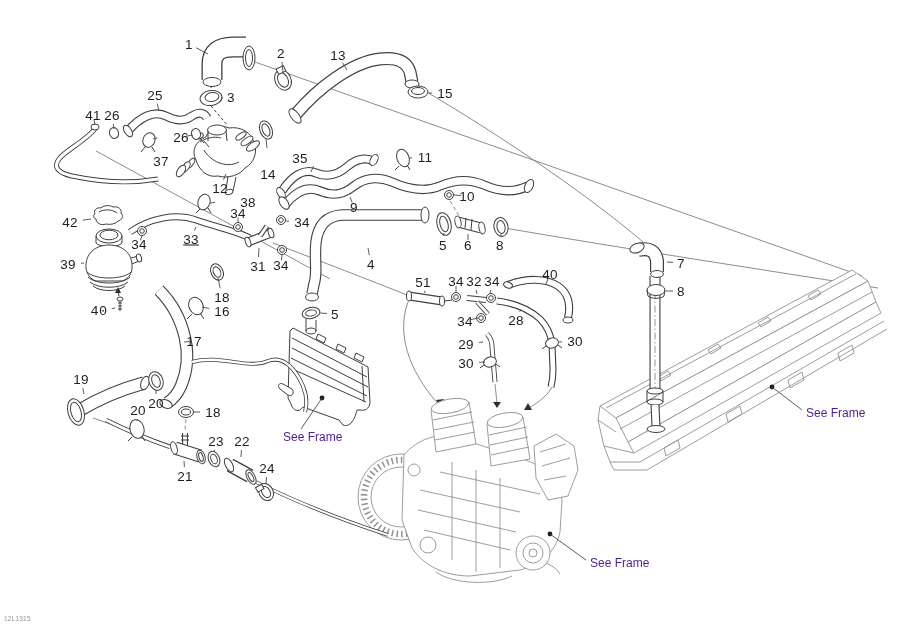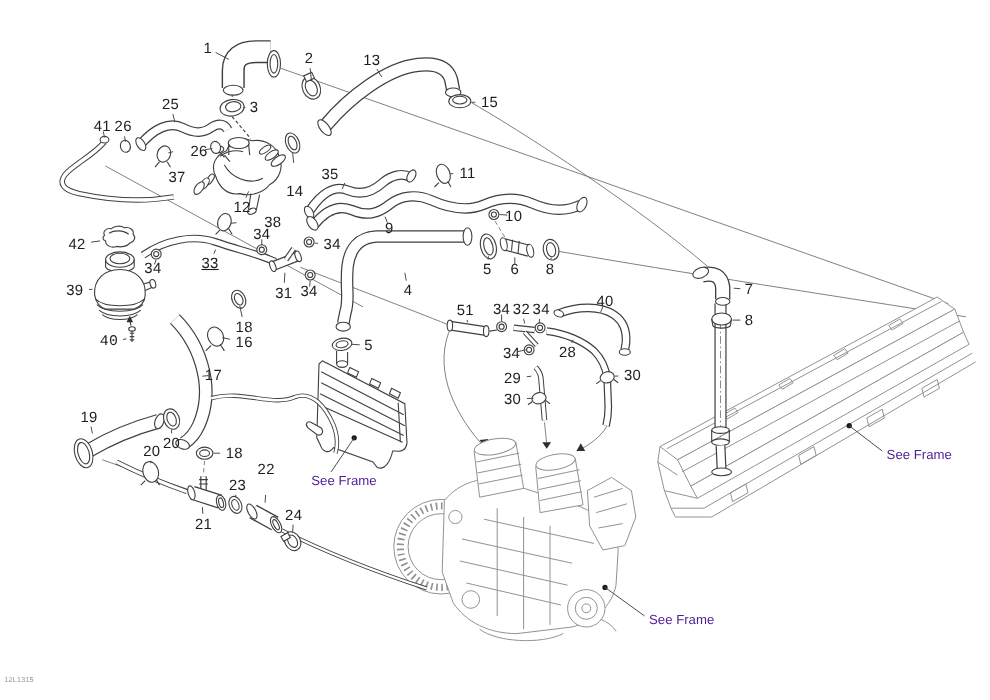--- a/index.html
+++ b/index.html
@@ -515,21 +515,21 @@
       <span class="callout" style="left: 516px; top: 320px;">28</span>
       <span class="callout" style="left: 466px; top: 344px;">29</span>
       <span class="callout" style="left: 466px; top: 363px;">30</span>
       <span class="callout" style="left: 575px; top: 341px;">30</span>
       <span class="callout" style="left: 194px; top: 341px;">17</span>
       <span class="callout" style="left: 81px; top: 379px;">19</span>
       <span class="callout" style="left: 156px; top: 403px;">20</span>
       <span class="callout" style="left: 138px; top: 410px;">20</span>
       <span class="callout" style="left: 213px; top: 412px;">18</span>
       <span class="callout" style="left: 216px; top: 441px;">23</span>
-      <span class="callout" style="left: 242px; top: 426px;">22</span>
+      <span class="callout" style="left: 242px; top: 441px;">22</span>
       <span class="callout" style="left: 267px; top: 468px;">24</span>
       <span class="callout" style="left: 185px; top: 476px; text-align: center;">21</span>
       <span class="annotation" style="left: 283px; top: 430px;">See Frame</span>
       <span class="annotation" style="left: 806px; top: 406px;">See Frame</span>
       <span class="annotation" style="left: 590px; top: 556px;">See Frame</span>
     </div>
 
 <div class="code">12L1315</div>
 
 </div>

